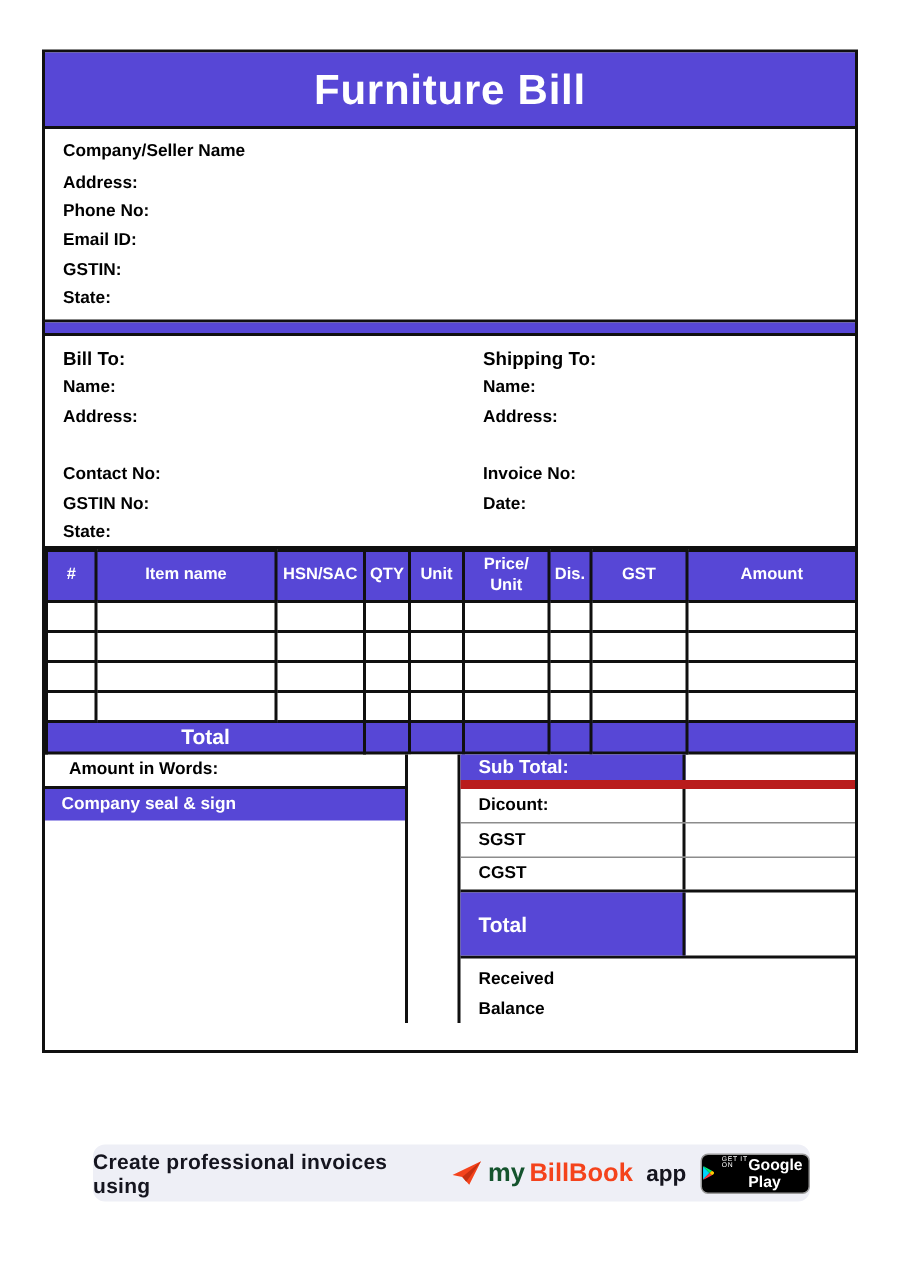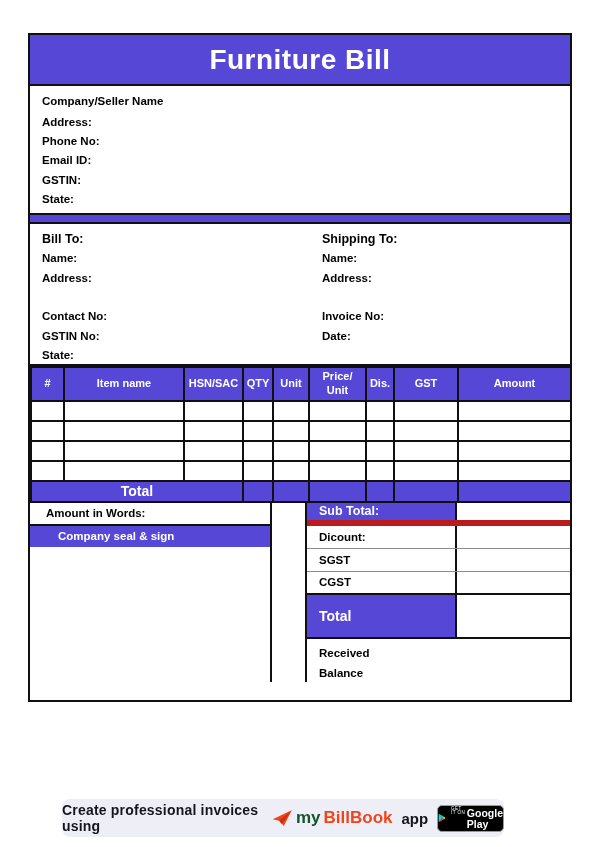--- a/index.html
+++ b/index.html
@@ -39,39 +39,39 @@
   table.items tr.total-row td { background:#5747D6; height:21px; }
   table.items tr.total-row td.tlabel { color:#fff; font-size:14px; font-weight:700; text-align:center; }
 
   
   .bottom-sec { position:relative; height:179px; }
   .left-block { position:absolute; left:0; top:0; width:242px; height:100%;
                 border-right:2px solid #101010; }
   .aiw-row  { height:23px; border-bottom:2px solid #101010; display:flex; align-items:center;
               padding-left:16px; font-size:11.5px; font-weight:700; }
   .seal-bar { height:21px; background:#5747D6; display:flex; align-items:center;
-              padding-left:28px; color:#fff; font-size:11.5px; font-weight:600; }
+              padding-left:11px; color:#fff; font-size:11.5px; font-weight:600; }
   .gap-col  { position:absolute; left:242px; top:0; width:35px; height:100%;
               border-right:2px solid #101010; background:#fff; }
   .right-block { position:absolute; left:277px; top:0; width:263px; height:100%; }
   .sumrow { display:flex; height:23px; }
   .sumrow .lbl { width:150px; border-right:2px solid #101010; display:flex; align-items:center;
                  padding-left:12px; font-size:11.5px; font-weight:600; }
   .sumrow .val { flex:1; }
   .sumrow.subtotal { border-bottom:6px solid #b91c1c; }
   .sumrow.subtotal .lbl { background:#5747D6; color:#fff; font-weight:700; font-size:12.5px; }
   .sumrow.grayline { border-bottom:1.5px solid #8C8C8C; }
   .sumrow.cgst { border-bottom:2px solid #101010; }
   .sumrow.grand { height:44px; border-bottom:2px solid #101010; }
   .sumrow.grand .lbl { background:#5747D6; color:#fff; font-weight:700; font-size:14px; }
   .recv-area { padding:8px 0 0 12px; }
   .recv-area .rline { font-size:11.5px; font-weight:600; margin-bottom:8px; }
 
   
-  .footer-bar { position:absolute; left:62px; top:799px; width:442px; height:38px;
+  .footer-bar { position:absolute; left:62px; top:763px; width:478px; height:38px;
                 background:#EEEFF6; border-radius:8px; display:flex; align-items:center;
                 justify-content:flex-end; gap:9px; }
   .footer-msg { font-size:14px; font-weight:700; color:#15151F; letter-spacing:.2px; }
   .brand { display:flex; align-items:center; gap:3px; }
   .brand .bicon { width:21px; height:18px; display:inline-block; }
   .brand .bmy { font-size:17px; font-weight:700; color:#14532d; }
   .brand .bbook { font-size:17px; font-weight:700; color:#F4431C; }
   .app-word { font-size:15px; font-weight:600; color:#15151F; }
   .gp-badge { width:76px; height:27px; background:#000; border:1px solid #9a9a9a; border-radius:5px;
               display:flex; align-items:center; justify-content:center; gap:5px; cursor:pointer; }

